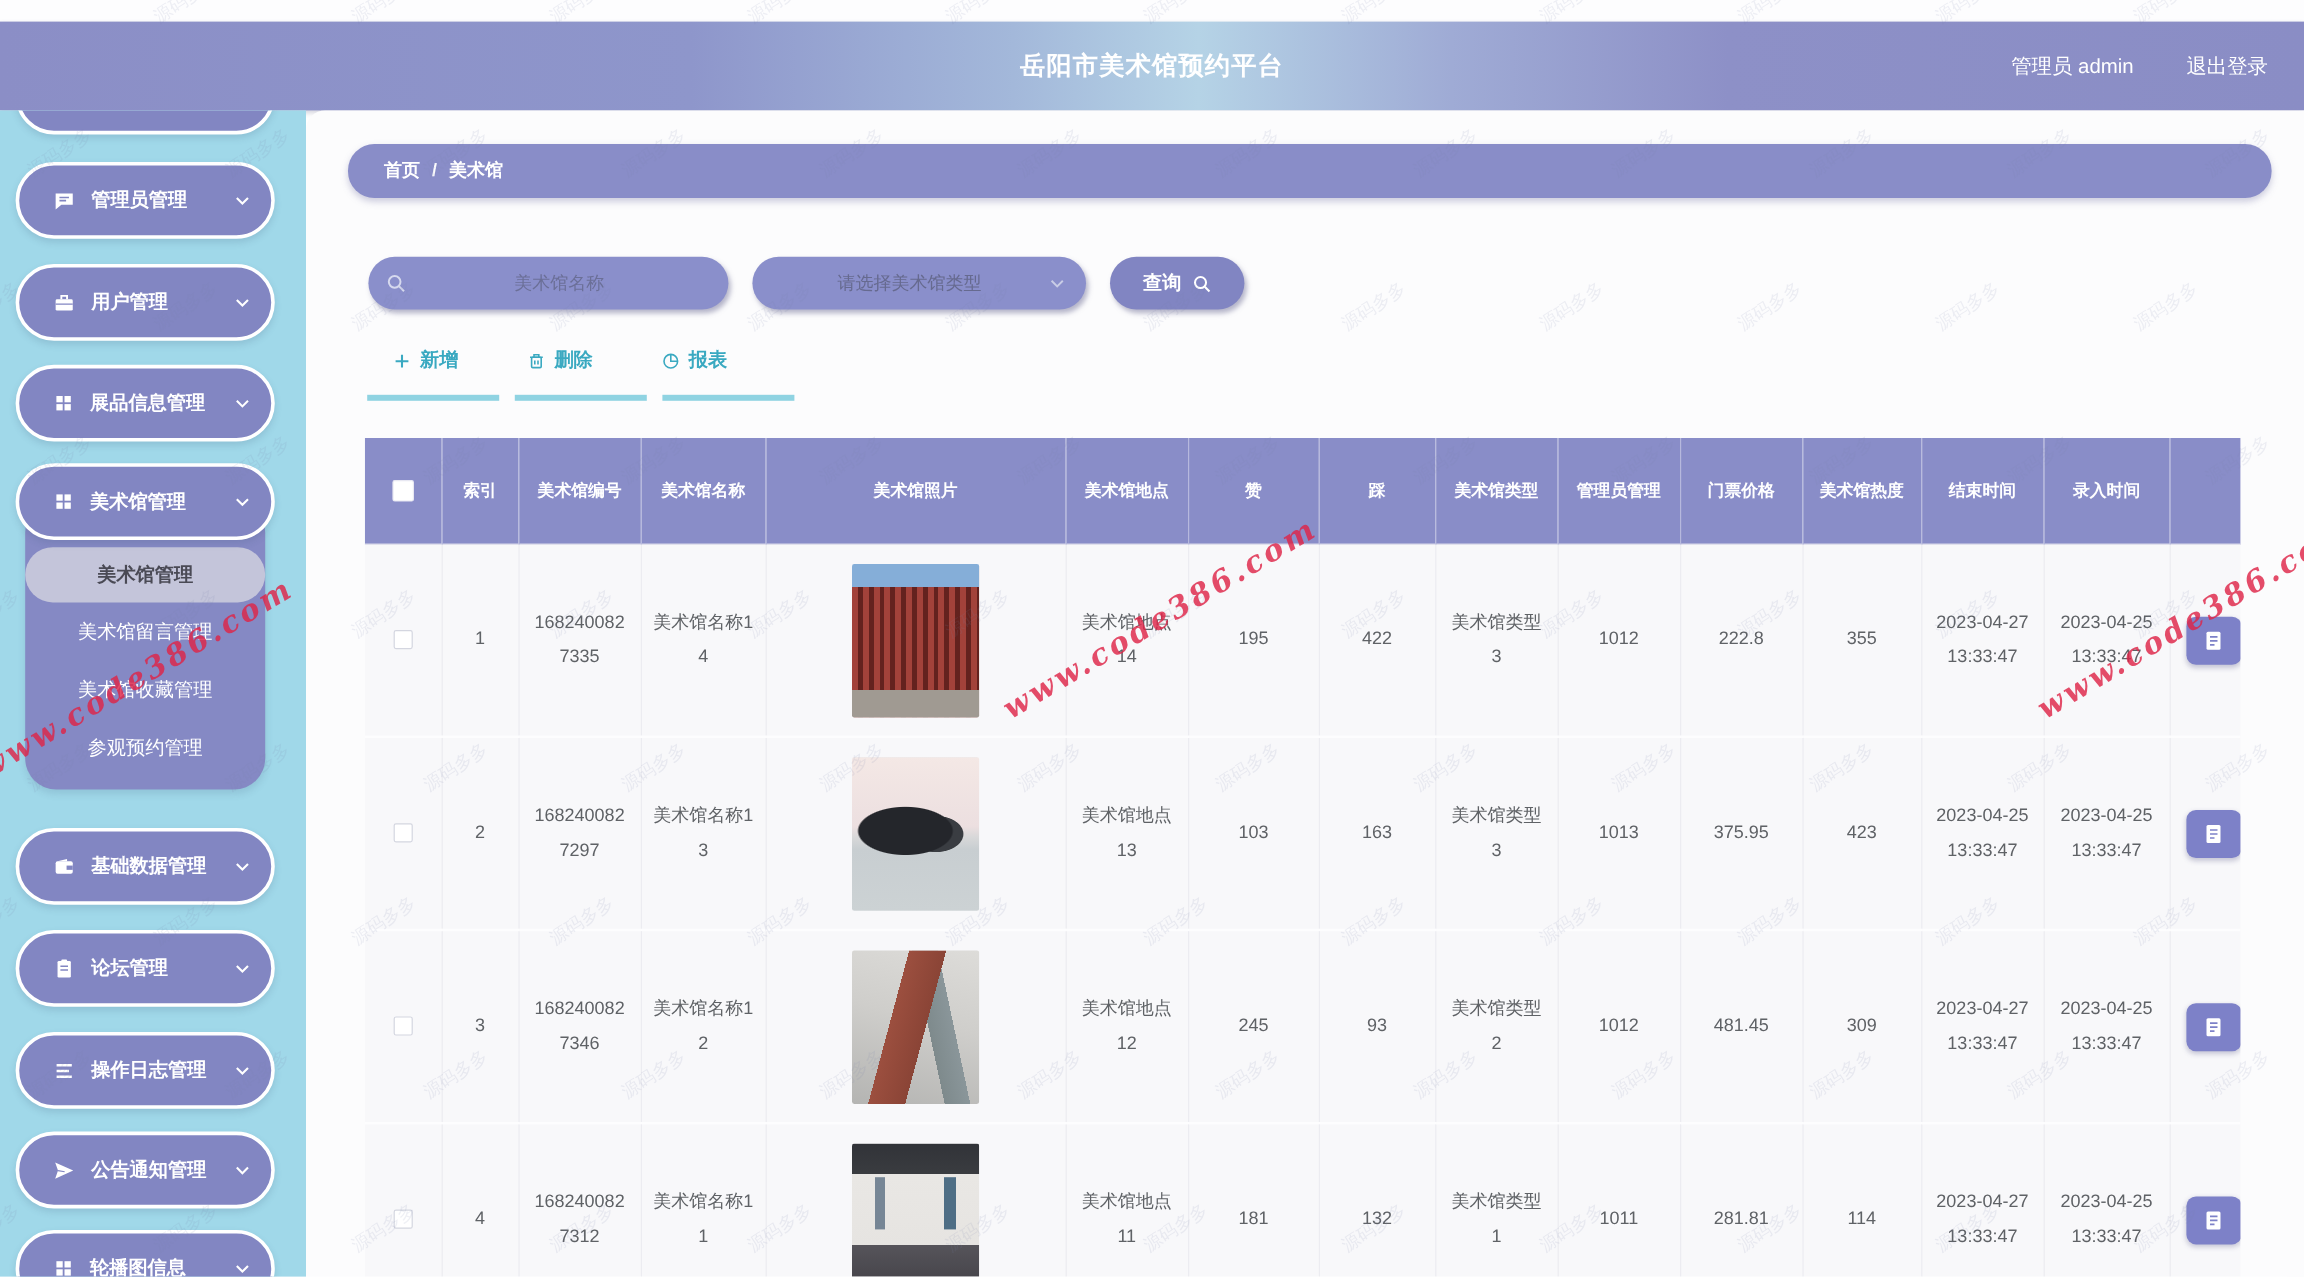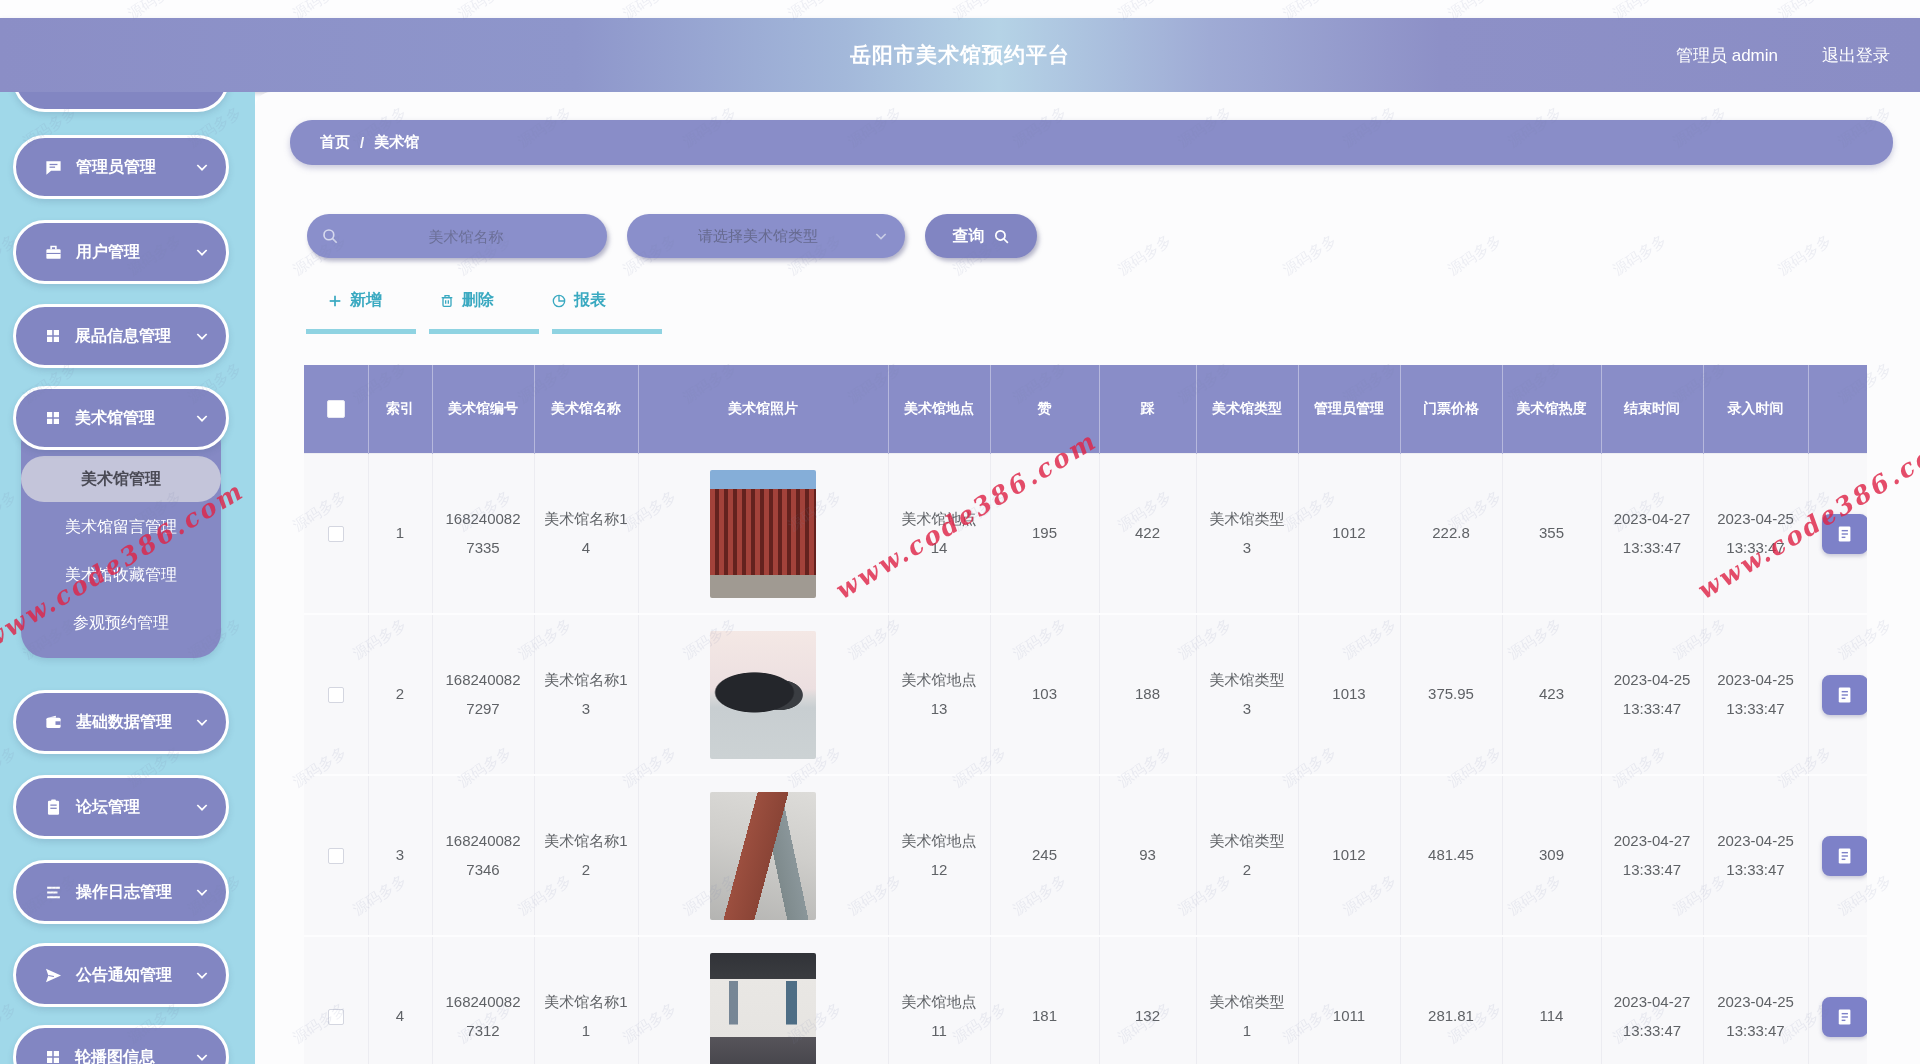--- a/index.html
+++ b/index.html
@@ -446,21 +446,21 @@
           <tr>
             <td><span class="cbx"></span></td>
             <td>2</td>
             <td>1682400827297</td>
             <td>美术馆名称13</td>
             <td>
               <div class="photo photo-lake"></div>
             </td>
             <td>美术馆地点13</td>
             <td>103</td>
-            <td>188</td>
+            <td>163</td>
             <td>美术馆类型3</td>
             <td>1013</td>
             <td>375.95</td>
             <td>423</td>
             <td>2023-04-25 13:33:47</td>
             <td>2023-04-25 13:33:47</td>
             <td>
               <button class="row-action">
                 <svg viewBox="0 0 24 24" width="20" height="20">
                   <rect x="4.5" y="3" width="14" height="18" rx="1.5" fill="#fff"></rect>

